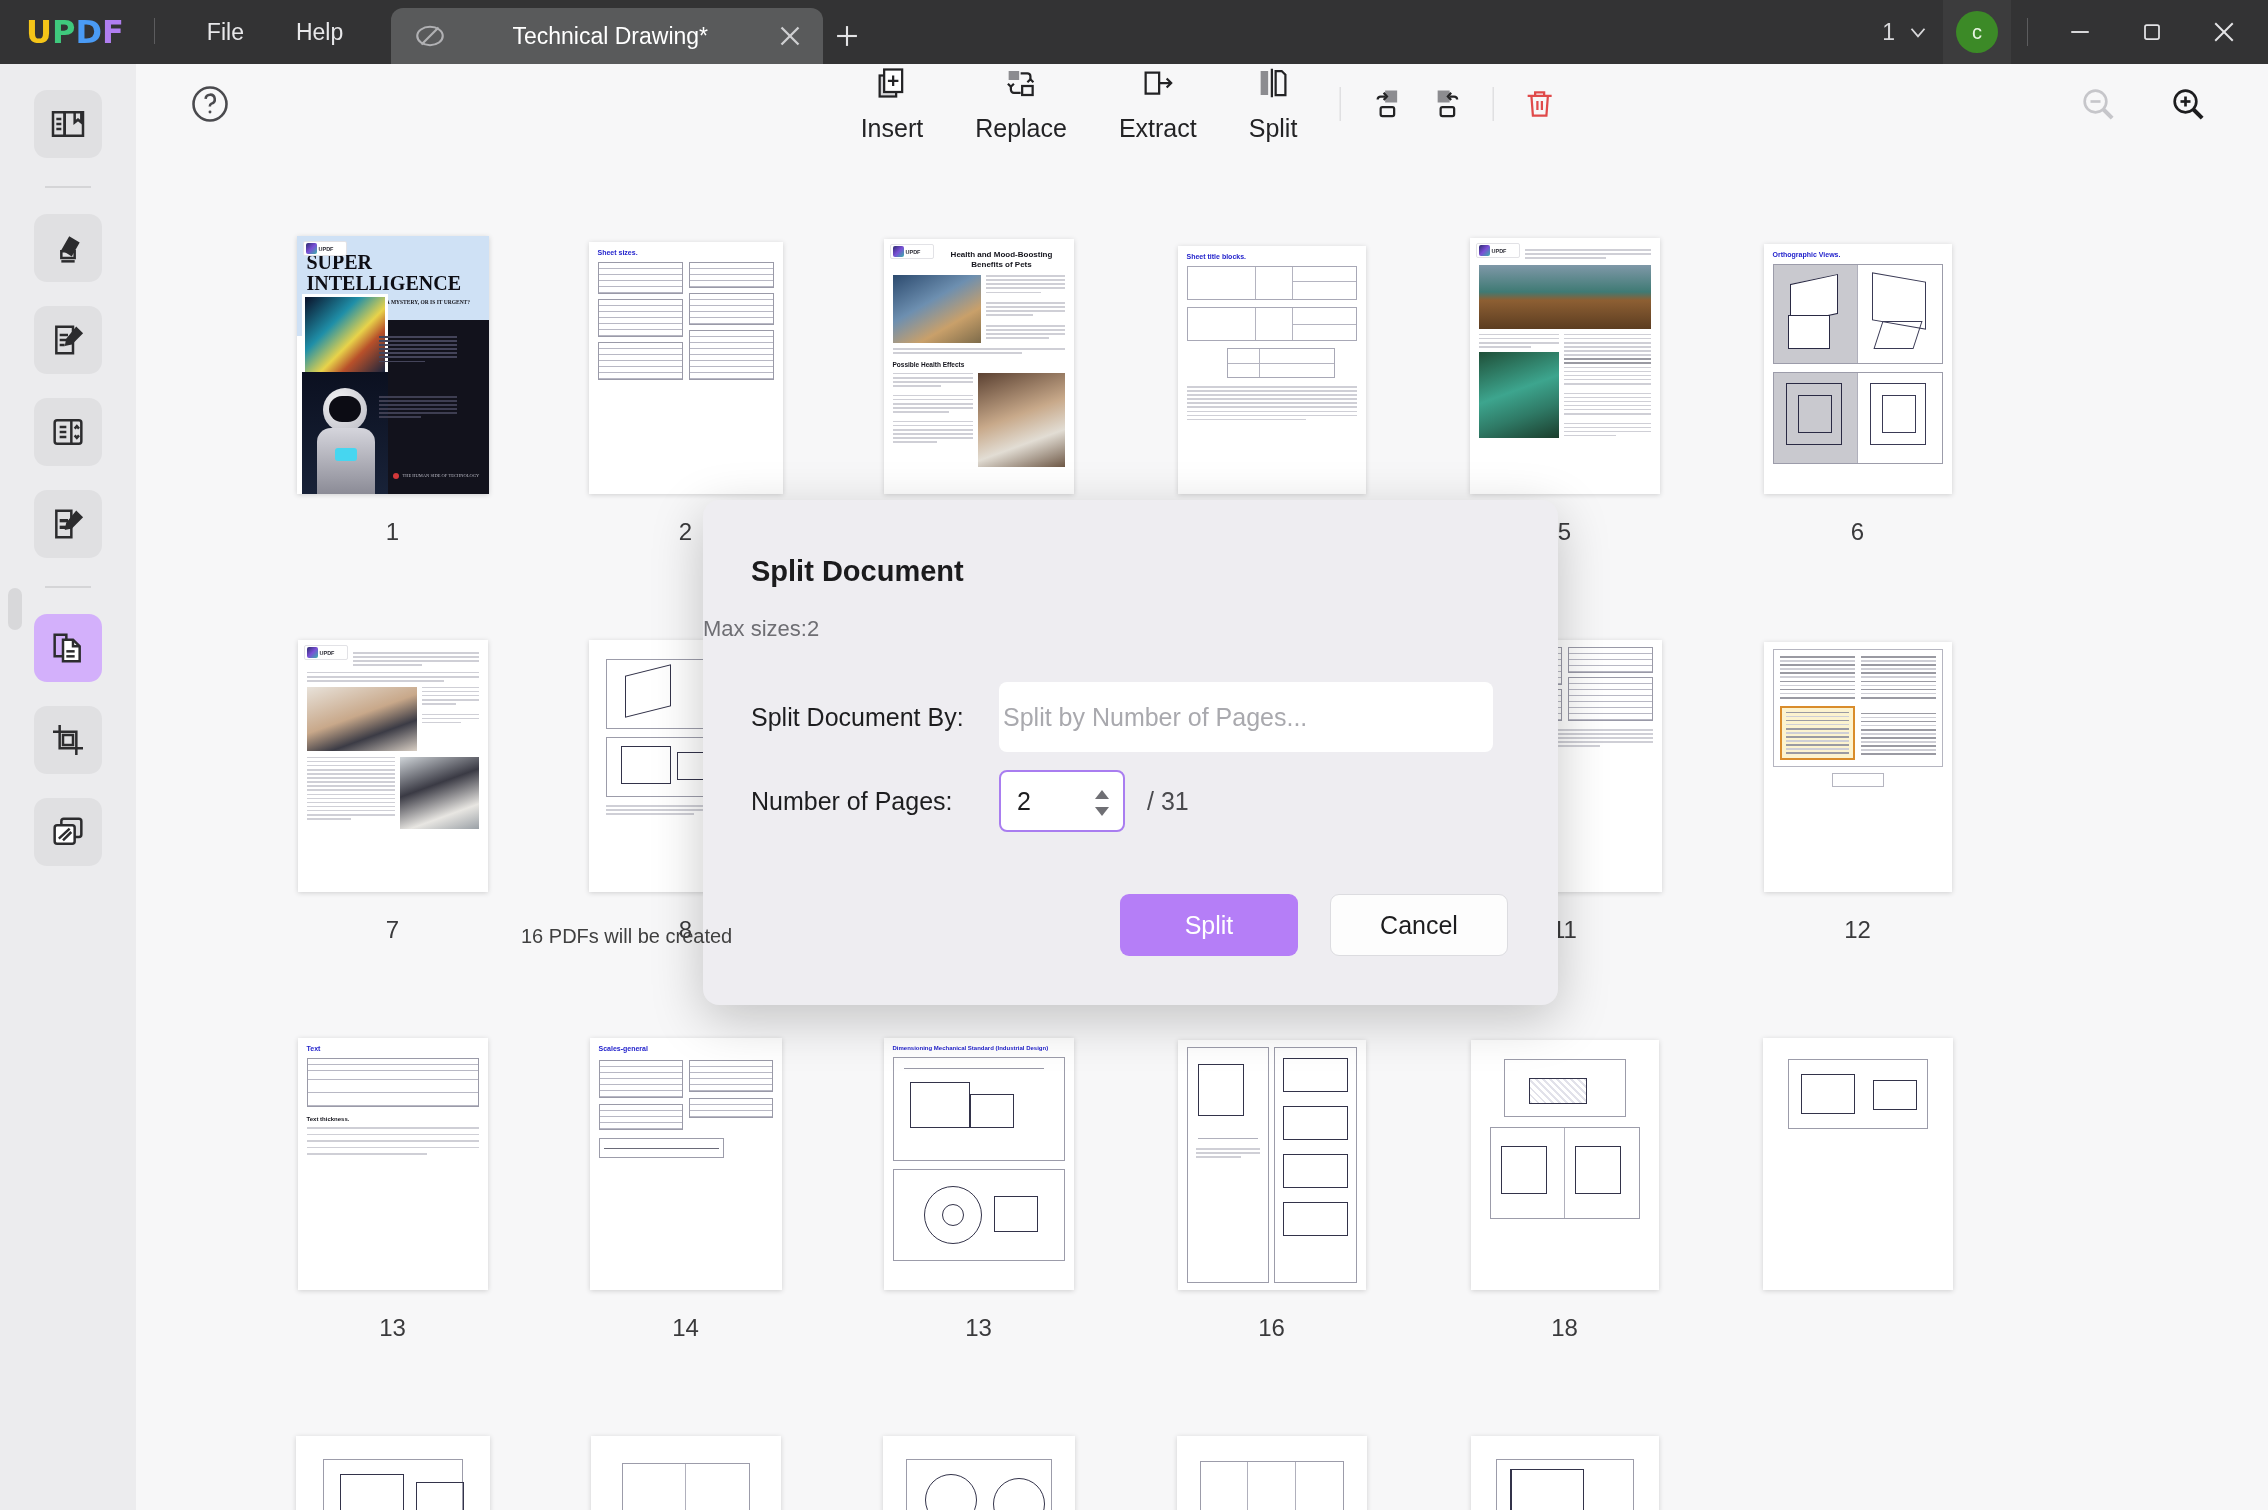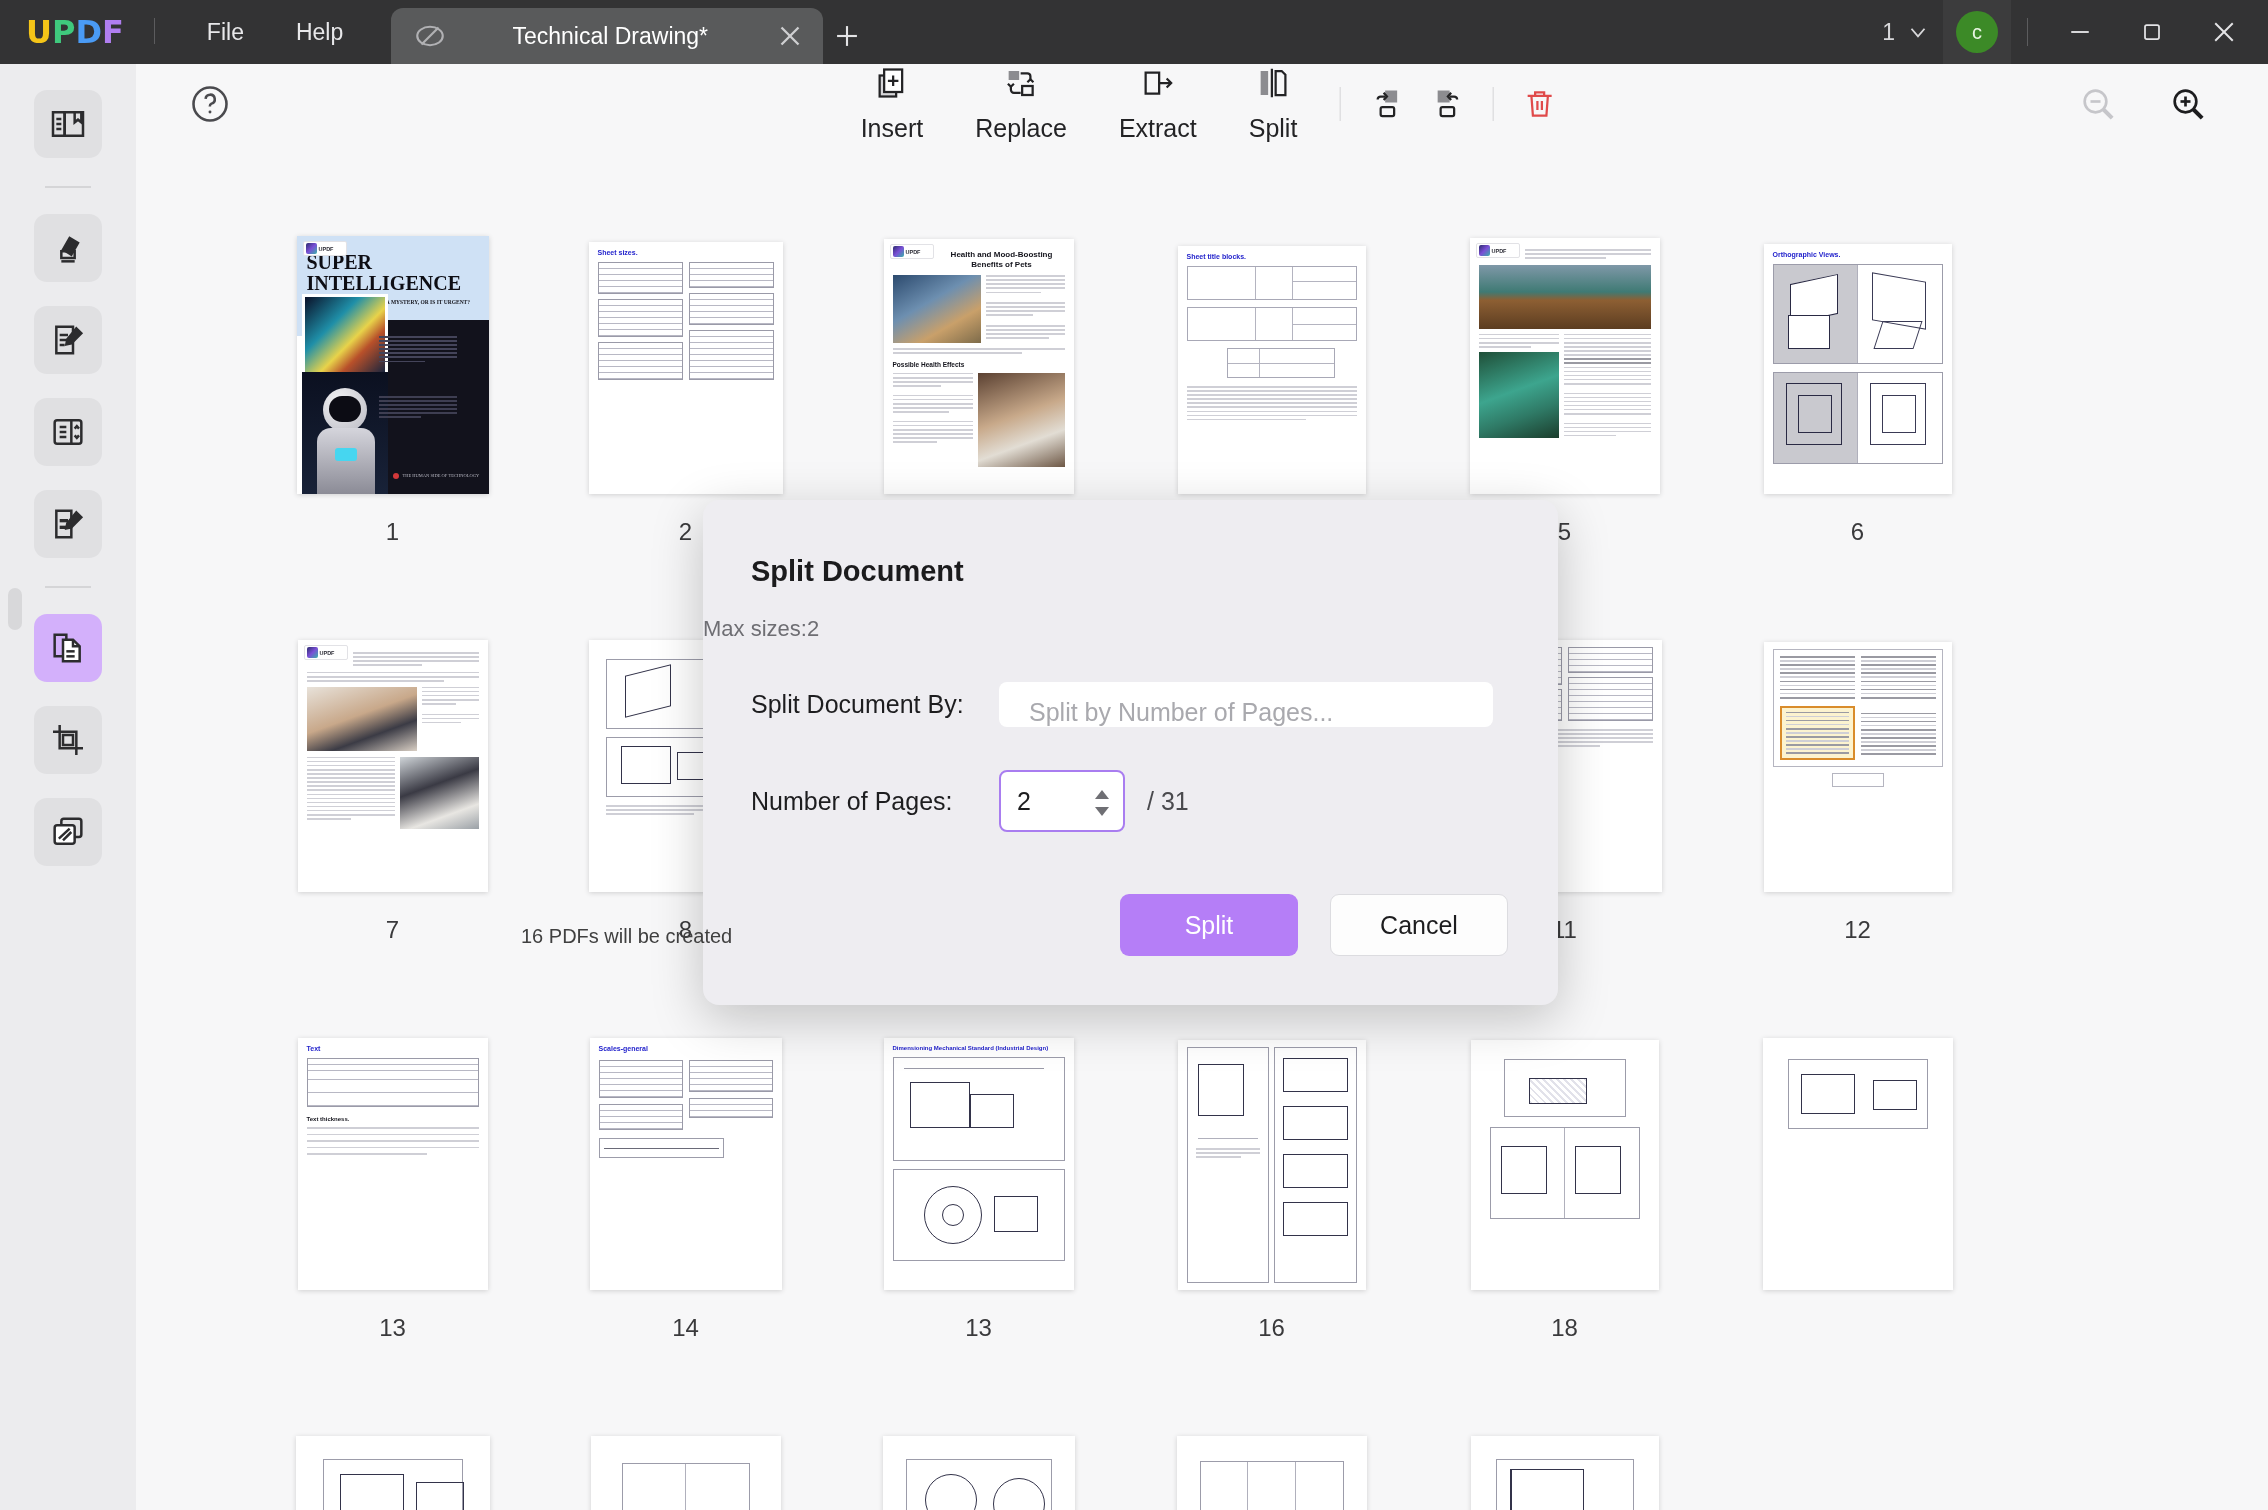--- a/index.html
+++ b/index.html
@@ -128,22 +128,22 @@
   .overlay { position: absolute; inset: 0; }
   .dialog {
     position: absolute; left: 703px; top: 500px; width: 855px; height: 505px;
     background: #eeedf1; border-radius: 16px;
     box-shadow: 0 14px 52px rgba(0,0,0,.22);
   }
   .dlg-title { position: absolute; left: 48px; top: 55px; font-size: 29px; font-weight: 700; color: #1b1b1d; }
   .dlg-row { position: absolute; display: flex; align-items: center; }
   .dlg-label { font-size: 25px; color: #1d1d1f; }
   .dlg-select {
-    width: 494px; height: 45px; background: #fff; border-radius: 8px;
-    display: flex; align-items: flex-end; padding: 0 30px; cursor: pointer;
+    width: 494px; height: 70px; background: #fff; border-radius: 8px;
+    display: flex; align-items: center; padding: 0 4px; cursor: pointer;
   }
   .dlg-select .ph { font-size: 25px; color: #a9a9ae; }
   .spin {
     width: 126px; height: 62px; background: #fff; border: 2px solid #a97df0;
     border-radius: 8px; display: flex; align-items: center; position: relative;
   }
   .spin input {
     width: 78px; border: 0; outline: 0; font-size: 25px; color: #1d1d1f;
     padding-left: 16px; background: transparent; font-family: "Liberation Sans", sans-serif;
   }

